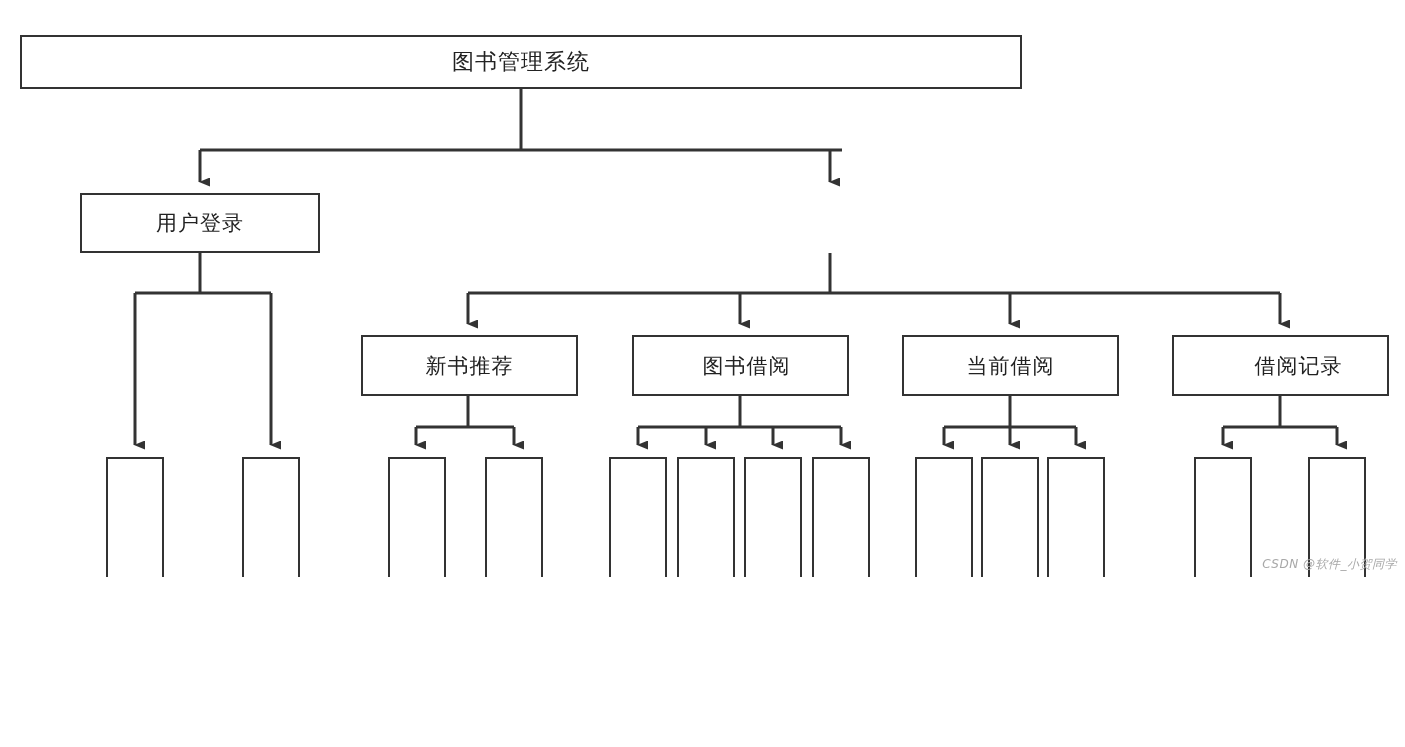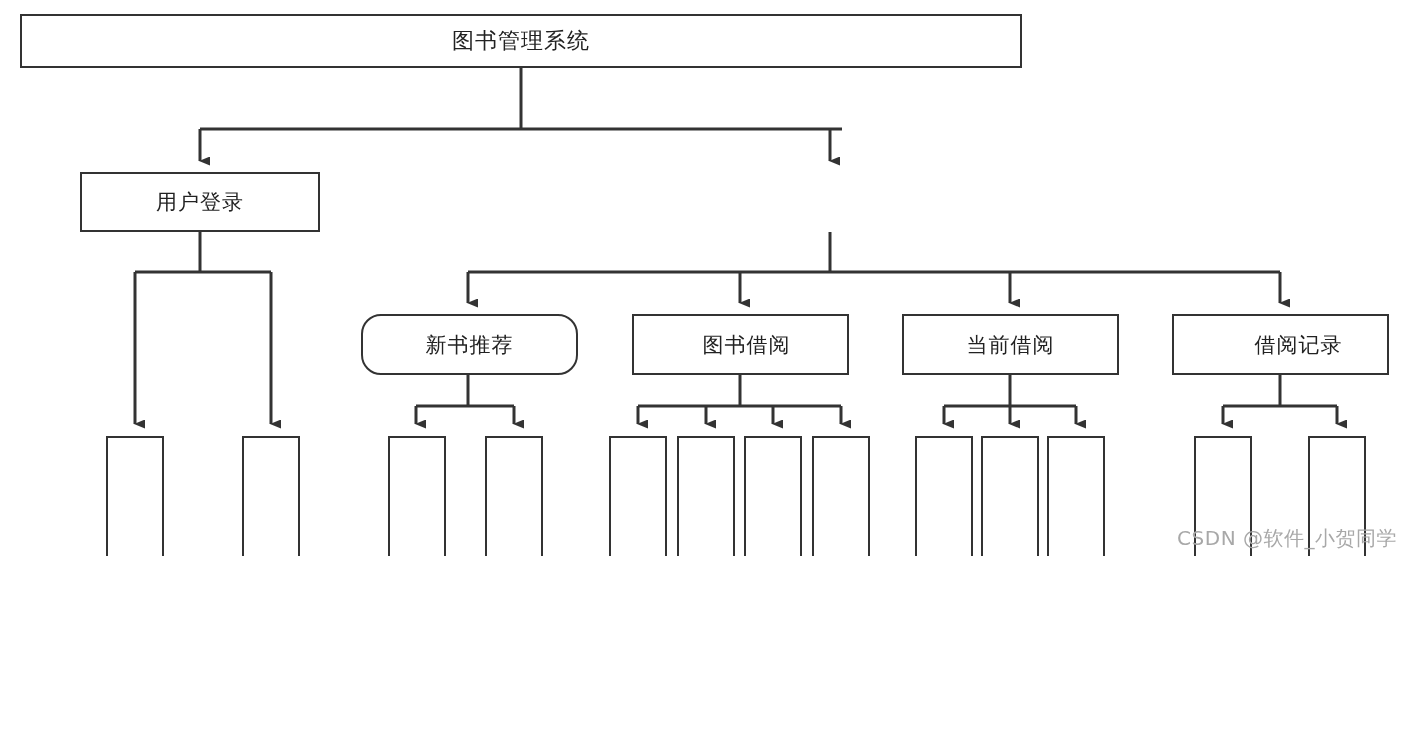--- a/index.html
+++ b/index.html
@@ -10,20 +10,21 @@
   }
   body {
     font-family: "DejaVu Sans", "Liberation Sans", sans-serif;
   }
   #canvas {
     position: relative;
     width: 1405px;
     height: 556px;
     background: #ffffff;
     overflow: hidden;
+    margin-top: 21px;
   }
   svg.edges {
     position: absolute;
     left: 0;
     top: 0;
     width: 1405px;
     height: 747px;
     pointer-events: none;
   }
   .node {
@@ -54,24 +55,25 @@
   }
   .node.vert .vlabel {
     writing-mode: vertical-rl;
     text-orientation: upright;
     display: block;
   }
   .watermark {
     position: absolute;
     right: 8px;
     bottom: 4px;
-    font-size: 20px;
+    font-size: 12px;
     color: #a8a8a8;
     letter-spacing: 0.5px;
     white-space: nowrap;
+    font-style: italic;
   }
 </style>
 </head>
 <body>
 
 <div id="canvas">
 
   <svg class="edges" viewBox="0 0 1405 747">
     <defs>
       <marker id="arrow" markerWidth="9" markerHeight="11" refX="4.5" refY="10" orient="auto" markerUnits="userSpaceOnUse">
@@ -123,21 +125,21 @@
   </svg>
 
   <div class="node horiz root" style="left:20px; top:14px; width:1002px; height:54px;">
     <span>图书管理系统</span>
   </div>
 
   <div class="node horiz" style="left:80px; top:172px; width:240px; height:60px;">
     <span>用户登录</span>
   </div>
 
-  <div class="node horiz" style="left:361px; top:314px; width:217px; height:61px;border-radius:20px;">
+  <div class="node horiz" style="left:361px; top:314px; width:217px; height:61px;">
     <span>新书推荐</span>
   </div>
   <div class="node horiz" style="left:632px; top:314px; width:217px; height:61px;padding-left:12px;">
     <span>图书借阅</span>
   </div>
   <div class="node horiz" style="left:902px; top:314px; width:217px; height:61px;font-family:Liberation Serif, serif;">
     <span>当前借阅</span>
   </div>
   <div class="node horiz" style="left:1172px; top:314px; width:217px; height:61px;padding-left:36px;">
     <span>借阅记录</span>

